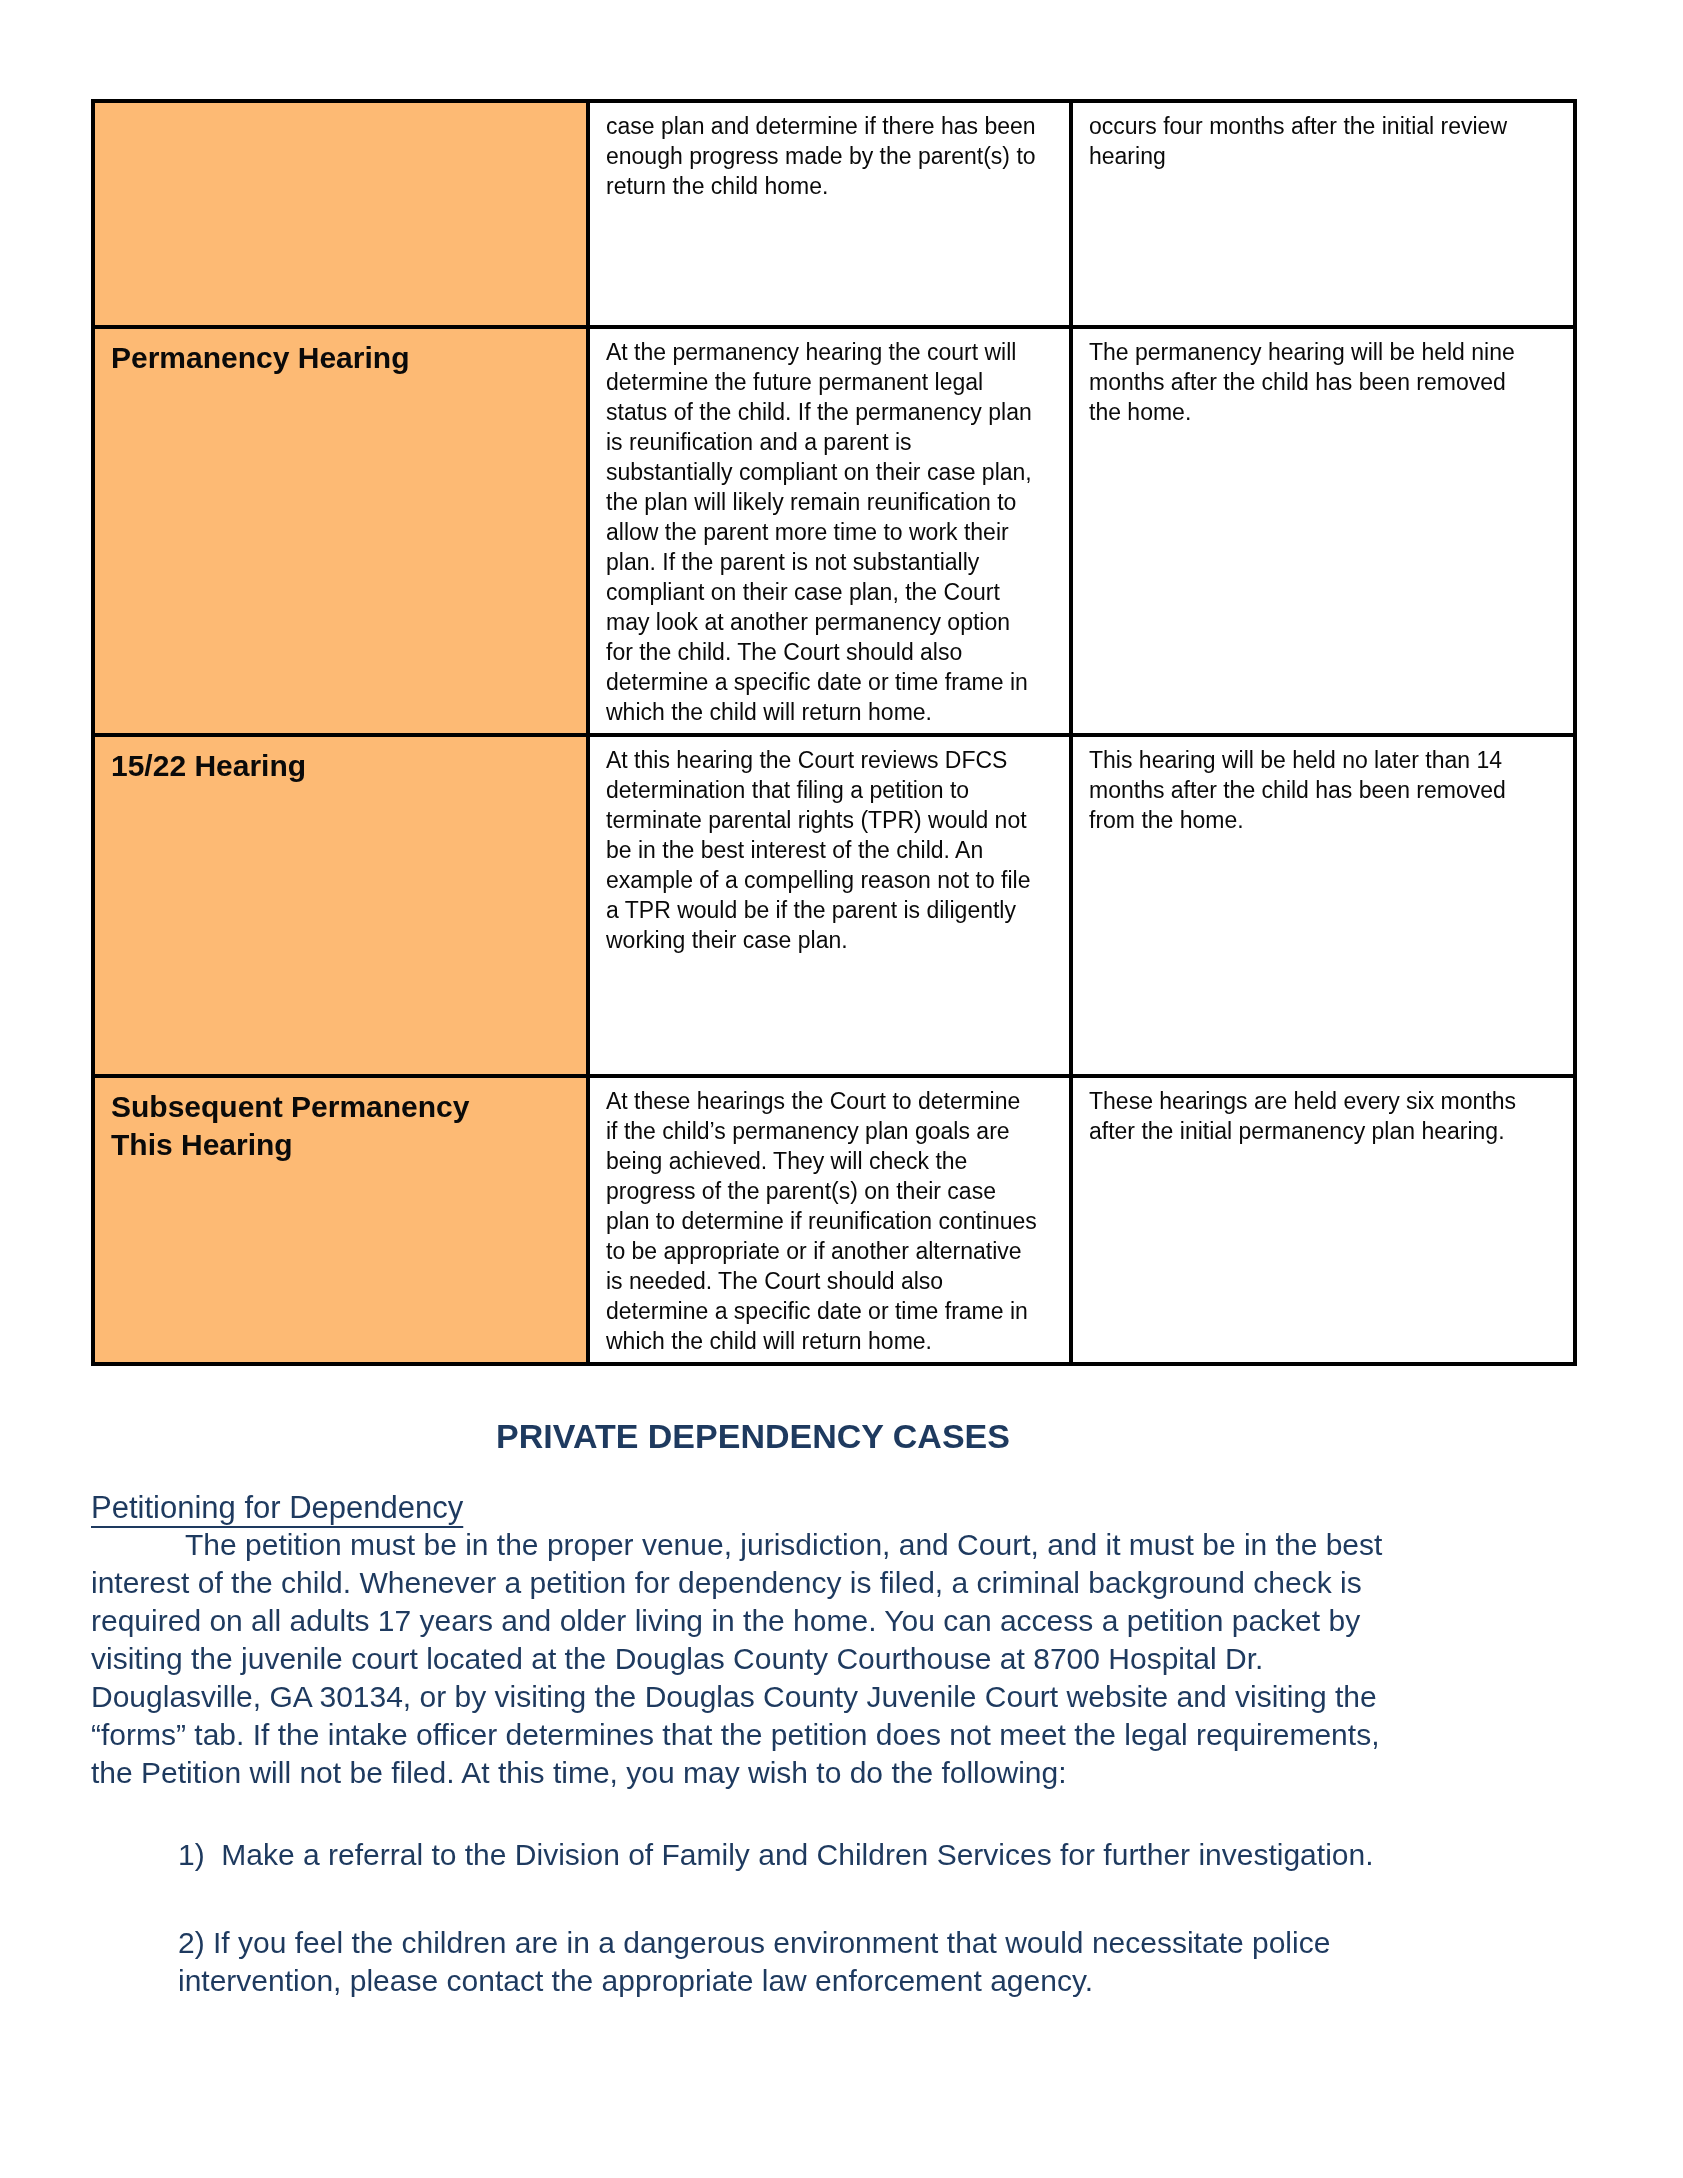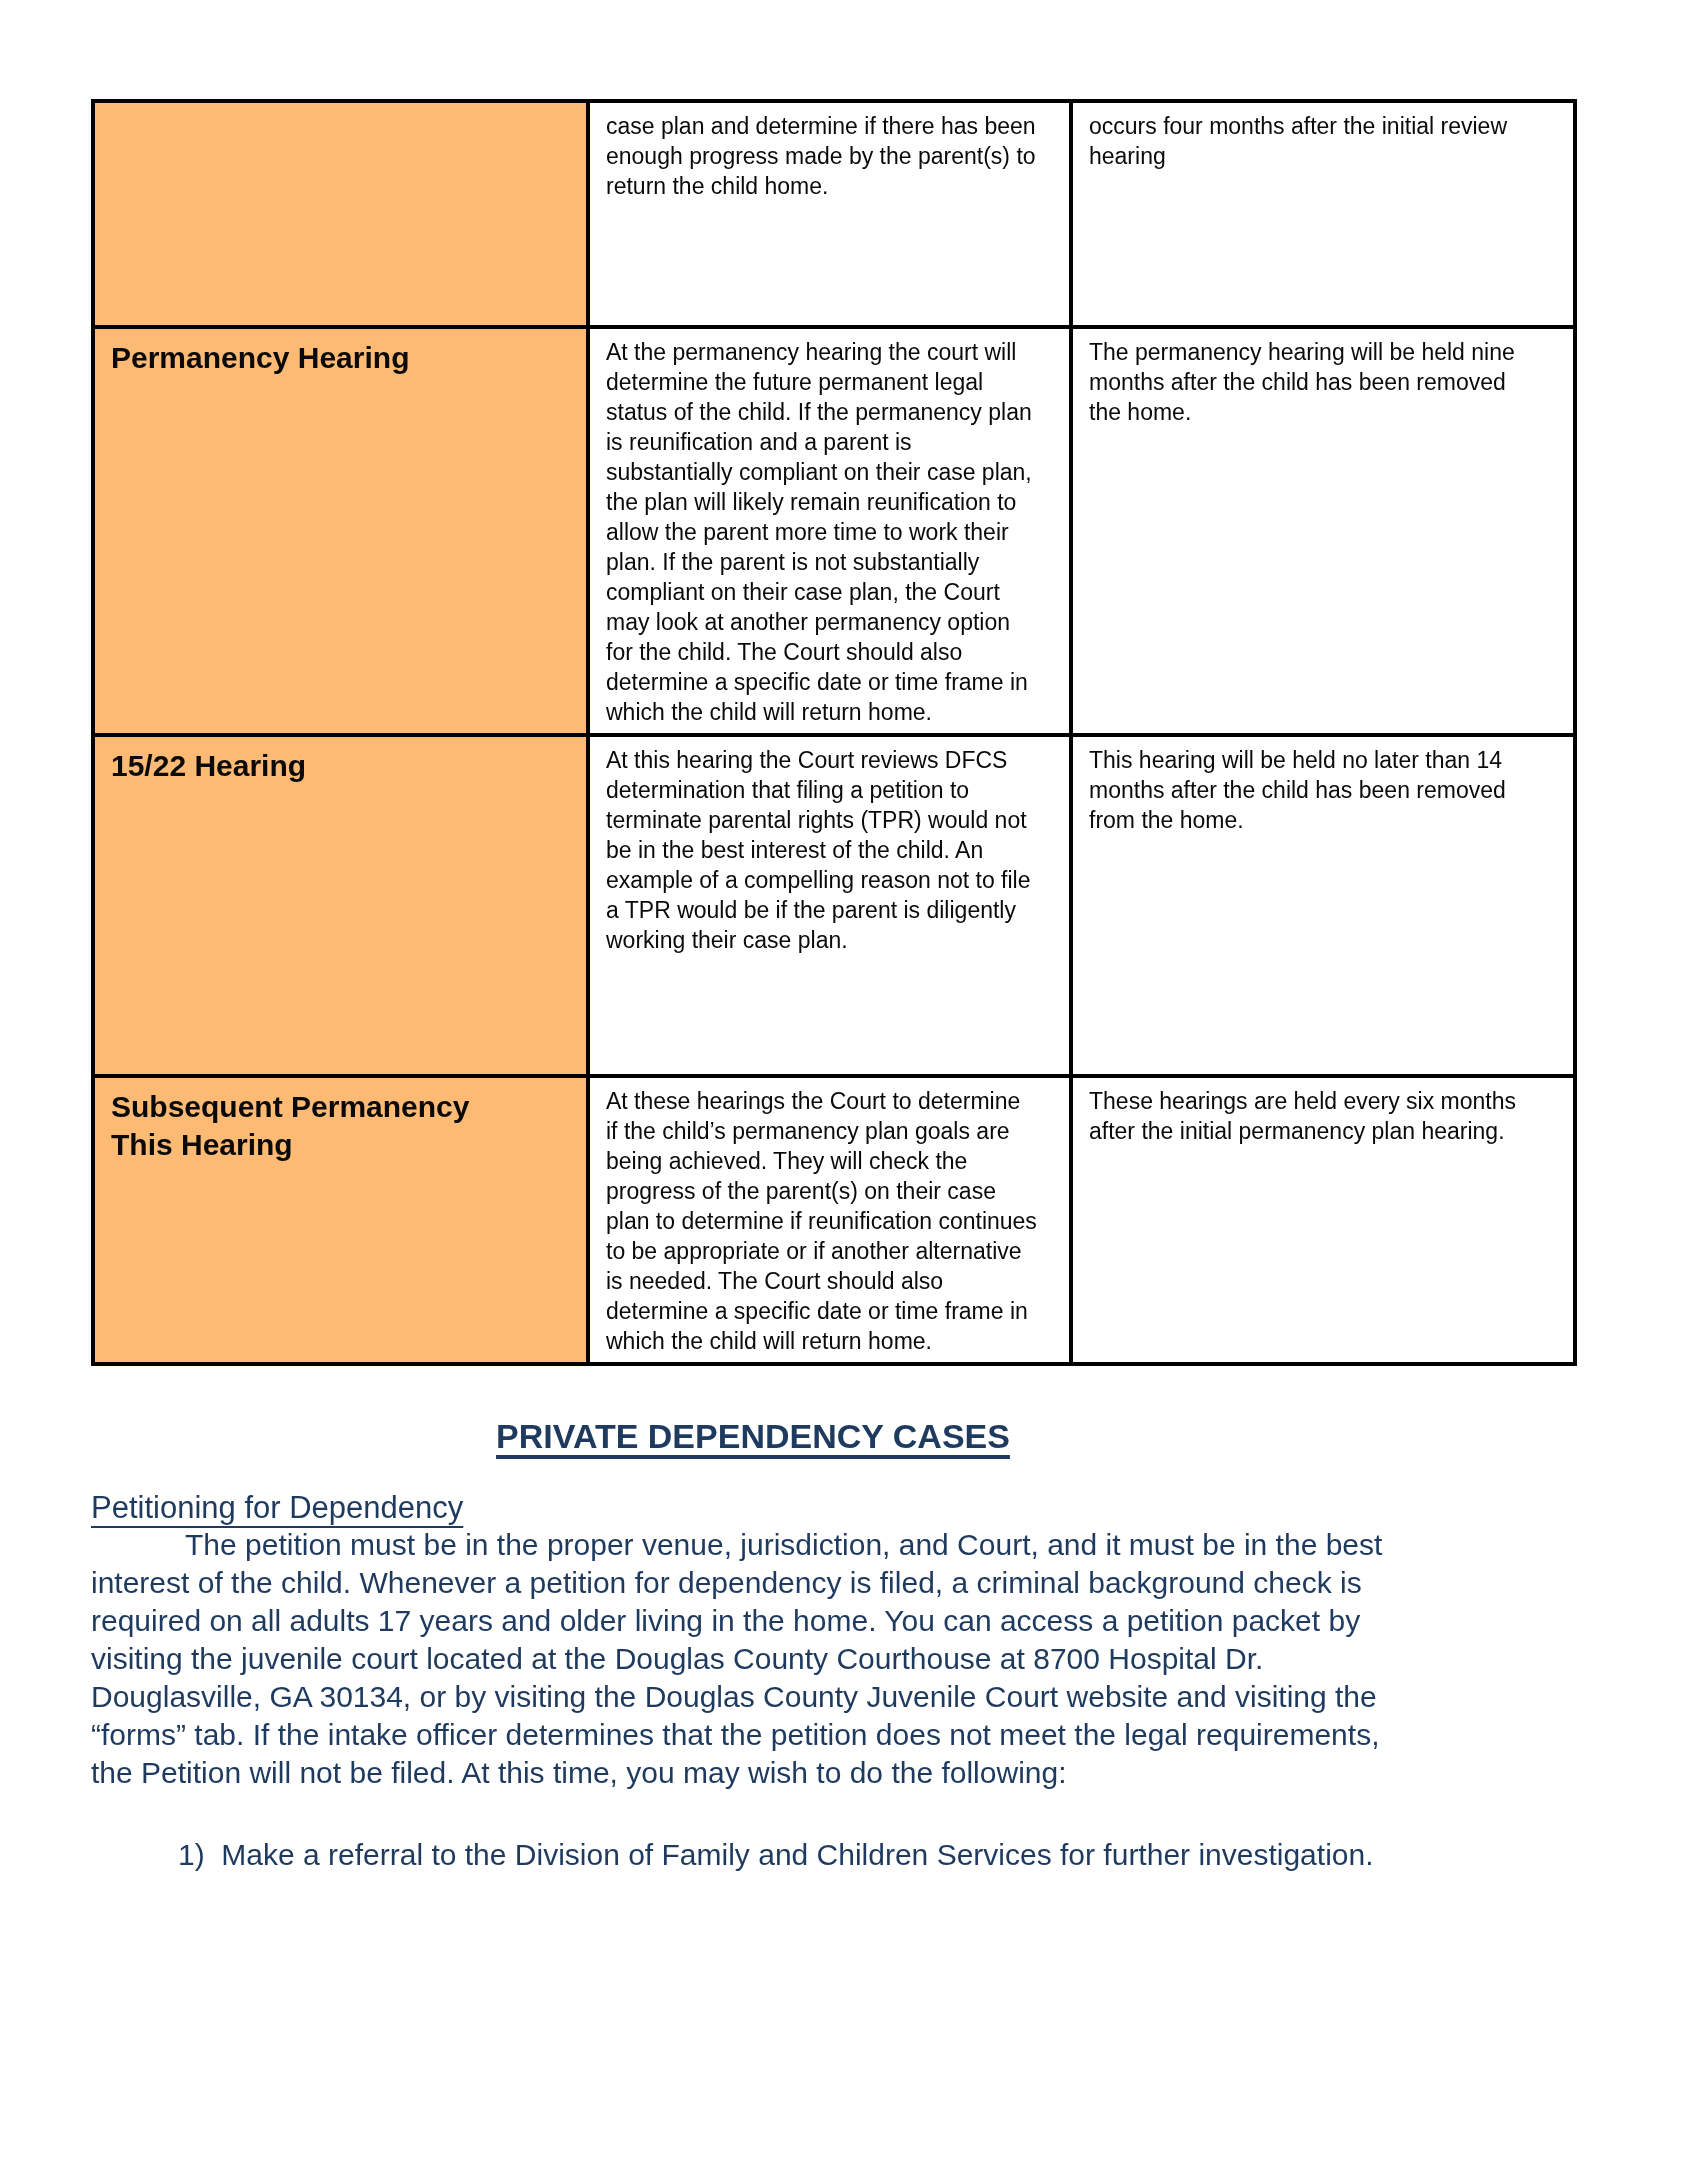--- a/index.html
+++ b/index.html
@@ -46,21 +46,20 @@
   }
   .section-title {
     margin-top: 51px;
     text-align: center;
     padding-right: 158px;
     font-size: 34px;
     font-weight: bold;
     color: #1E3A5F;
   }
   .section-title span {
-    text-decoration: underline;
     text-decoration-thickness: 4px;
     text-underline-offset: 7px;
   }
   .subheading {
     margin-top: 34px;
     font-size: 31px;
     font-weight: 400;
     color: #1E3A5F;
   }
   .subheading span {
@@ -167,15 +166,17 @@
   <div class="intro-paragraph">The petition must be in the proper venue, jurisdiction, and Court, and it must be in the best
 interest of the child. Whenever a petition for dependency is filed, a criminal background check is
 required on all adults 17 years and older living in the home. You can access a petition packet by
 visiting the juvenile court located at the Douglas County Courthouse at 8700 Hospital Dr.
 Douglasville, GA 30134, or by visiting the Douglas County Juvenile Court website and visiting the
 “forms” tab. If the intake officer determines that the petition does not meet the legal requirements,
 the Petition will not be filed. At this time, you may wish to do the following:</div>
 
   <div class="list-item first">1)  Make a referral to the Division of Family and Children Services for further investigation.</div>
 
+  <div class="list-item second">2) If you feel the children are in a dangerous environment that would necessitate police
+intervention, please contact the appropriate law enforcement agency.</div>
 
 </div>
 
 
 </body></html>

